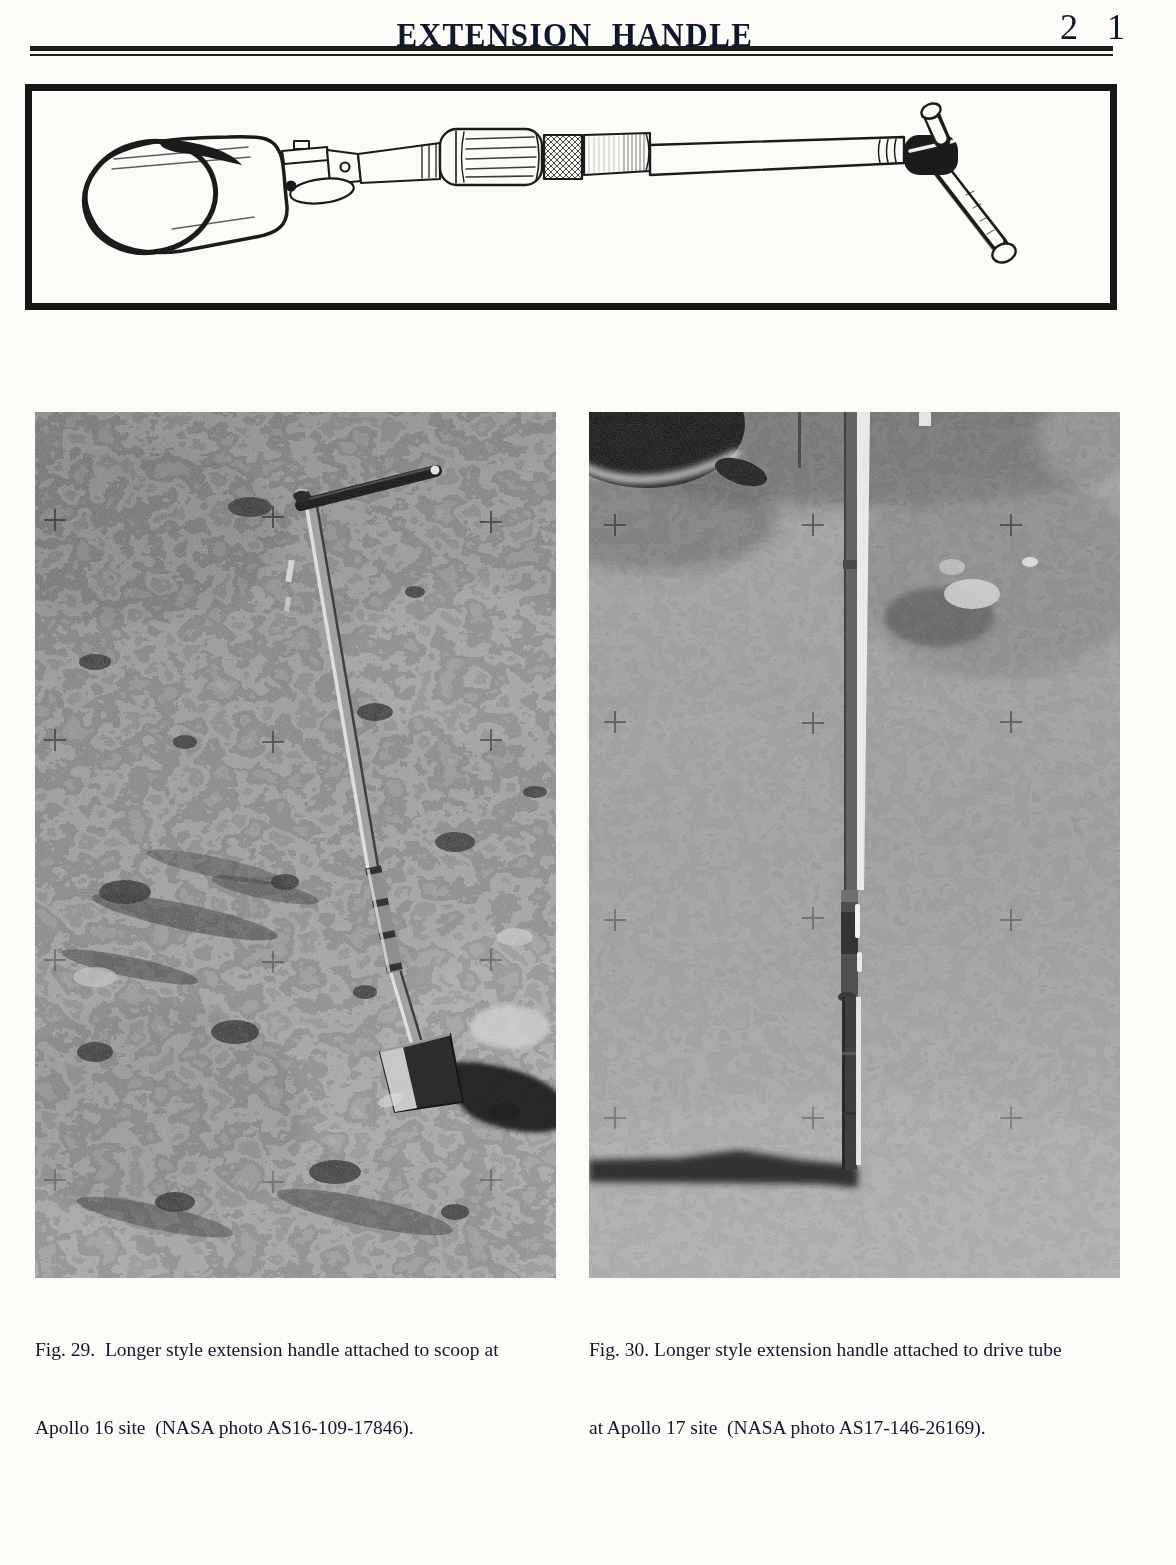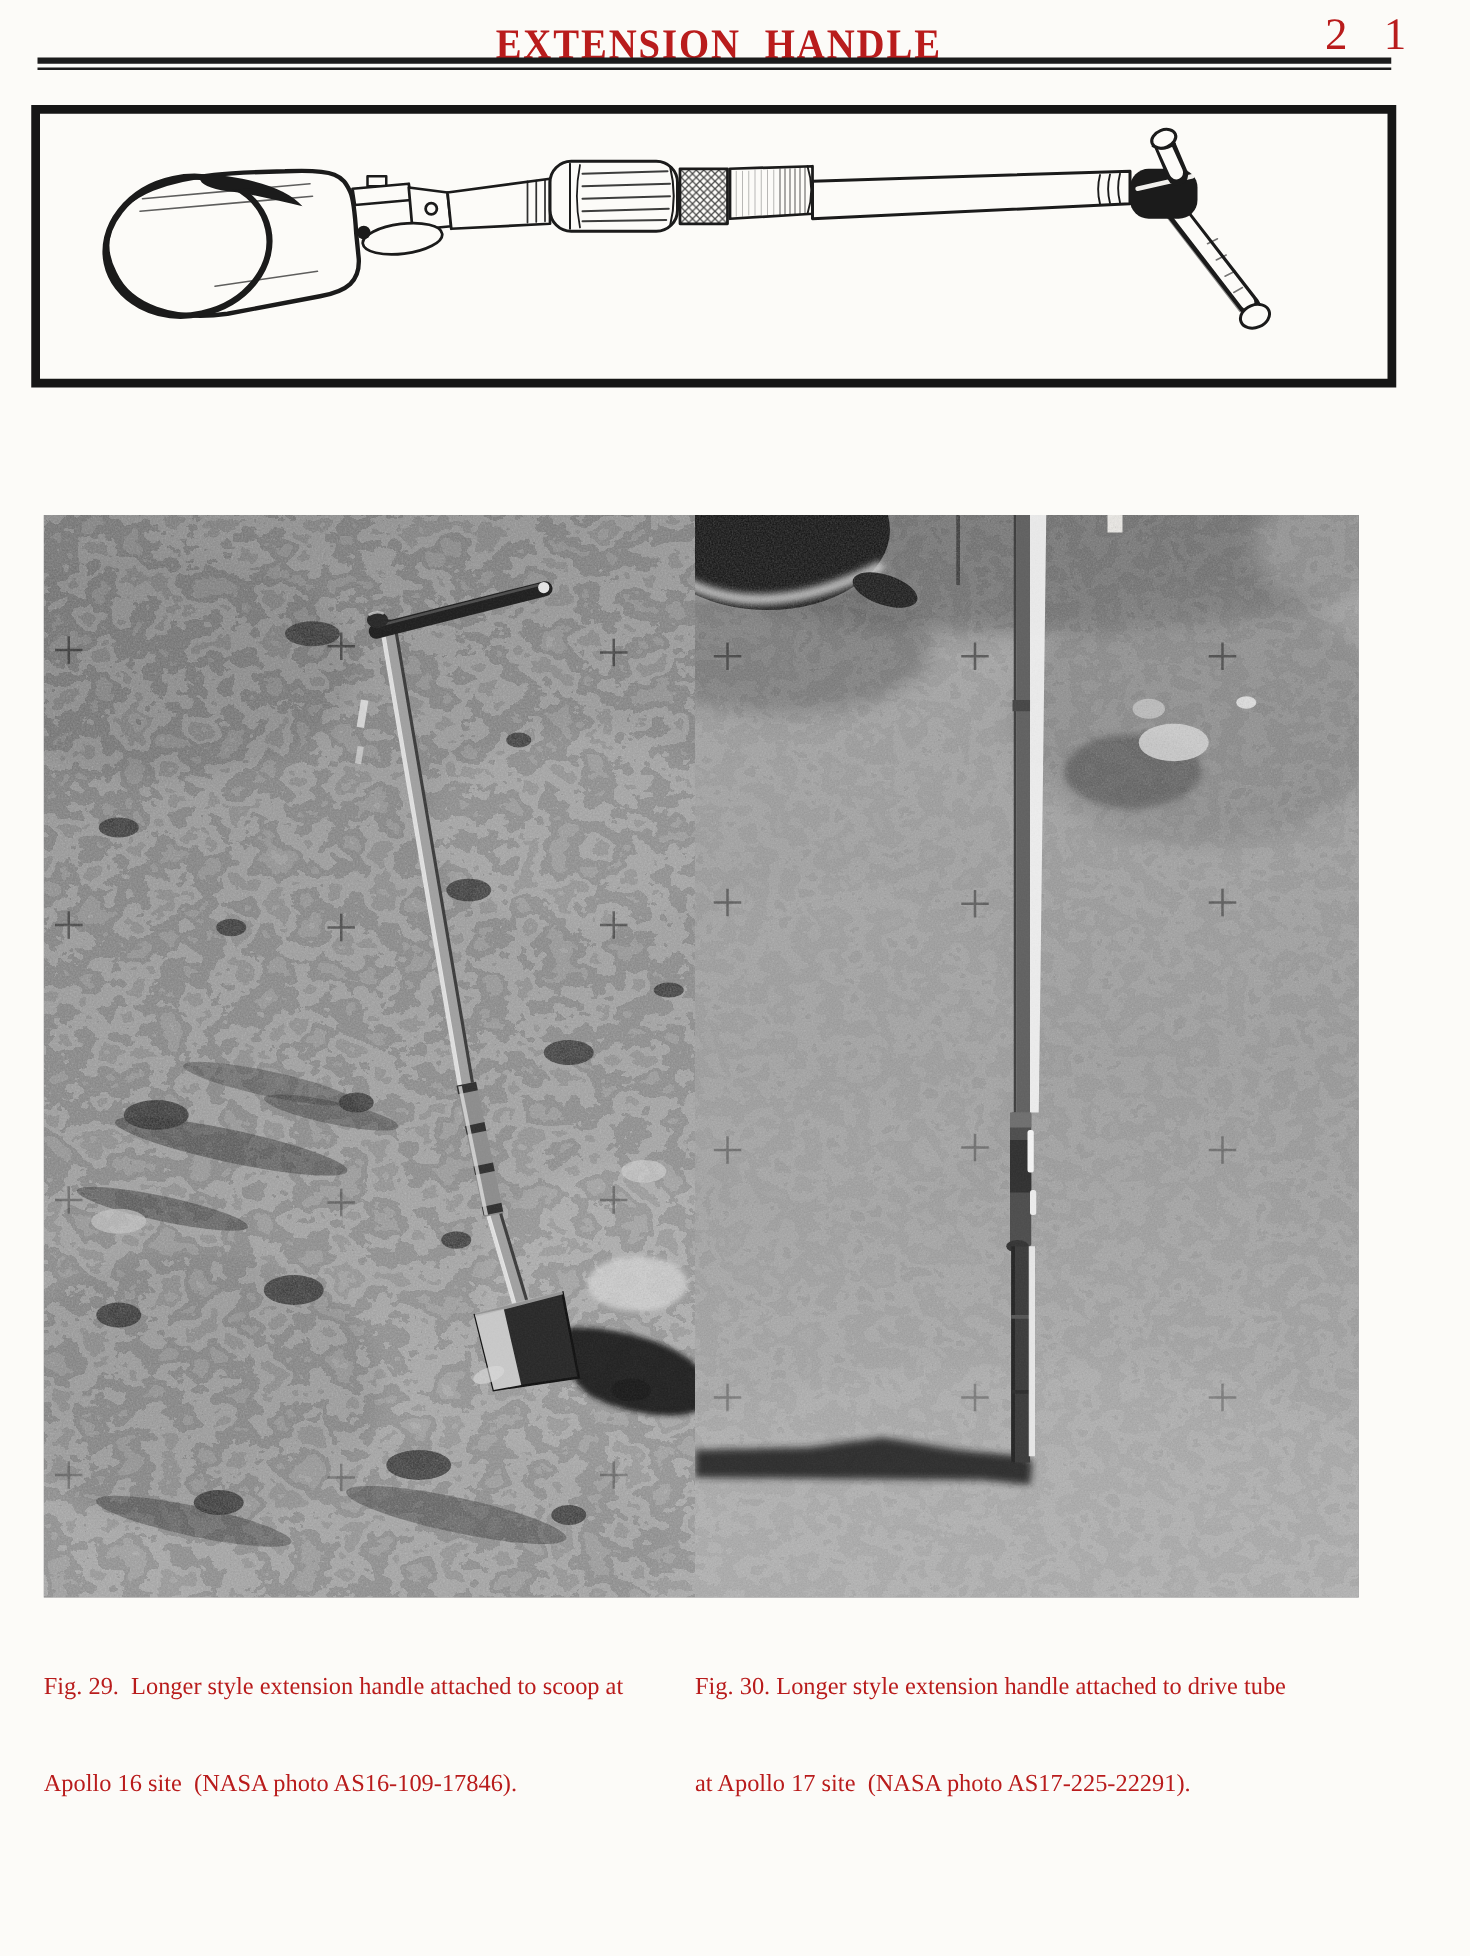--- a/index.html
+++ b/index.html
@@ -1,29 +1,29 @@
 <!DOCTYPE html>
 <html><head>
 <meta charset="utf-8">
 <style>
   html,body{margin:0;padding:0;background:#fbfaf7;}
   .page{position:relative;width:1176px;height:1565px;background:#fcfbf8;
-        font-family:"Liberation Serif", serif;color:#b91c1c;overflow:hidden;}
+        font-family:"Liberation Serif", serif;color:#0f172a;overflow:hidden;}
   .title{position:absolute;top:16px;left:0;width:1150px;text-align:center;margin:0;
          font-size:31px;font-weight:bold;letter-spacing:1.5px;word-spacing:10px;
          transform:scaleY(1.08);transform-origin:top center;}
   .page-number{position:absolute;top:6px;left:1060px;font-size:36px;letter-spacing:10px;}
   .double-rule{position:absolute;left:30px;top:46px;width:1083px;height:3px;
                border-top:5px solid #1c1c1c;border-bottom:2px solid #1c1c1c;}
   .frame{position:absolute;left:25px;top:84px;width:1092px;height:226px;
          border:7px solid #161616;background:#fcfbf8;box-sizing:border-box;}
   .frame svg{display:block;}
   .caption{font-size:20px;line-height:1.3;white-space:pre-wrap;}
   .fig28-caption{position:absolute;left:35px;top:316px;width:1110px;}
-  .photo-row{position:absolute;left:35px;top:412px;display:flex;}
+  .photo-row{position:absolute;left:35px;top:412px;display:flex;gap:33px;}
   .photo-col{margin:0;padding:0;}
   .photo{position:relative;overflow:hidden;background:#8e8e8e;}
   .photo.left{width:521px;height:866px;}
   .photo.right{width:531px;height:866px;}
   .photo svg{display:block;}
   .photo-caption{margin-top:7px;font-size:19.5px;line-height:26px;white-space:pre-wrap;}
   .cap-line{display:block;}
 </style>
 </head>
 <body>
@@ -289,18 +289,18 @@
             <path d="M15,113 H37 M26,102 V124 M213,113 H235 M224,102 V124 M411,113 H433 M422,102 V124" opacity="0.5"></path>
             <path d="M15,310 H37 M26,299 V321 M213,311 H235 M224,300 V322 M411,310 H433 M422,299 V321" opacity="0.45"></path>
             <path d="M15,508 H37 M26,497 V519 M213,506 H235 M224,495 V517 M411,508 H433 M422,497 V519" opacity="0.35"></path>
             <path d="M15,706 H37 M26,695 V717 M213,706 H235 M224,695 V717 M411,706 H433 M422,695 V717" opacity="0.3"></path>
           </g>
           <rect width="531" height="866" filter="url(#grainR)" opacity="0.16"></rect>
         </svg>
       </div>
       <figcaption class="photo-caption">
         <span class="cap-line">Fig. 30. Longer style extension handle attached to drive tube</span>
-        <span class="cap-line">at Apollo 17 site  (NASA photo AS17-225-22291).</span>
+        <span class="cap-line">at Apollo 17 site  (NASA photo AS17-146-26169).</span>
       </figcaption>
     </figure>
 
   </div>
 </div>
 
 </body></html>

